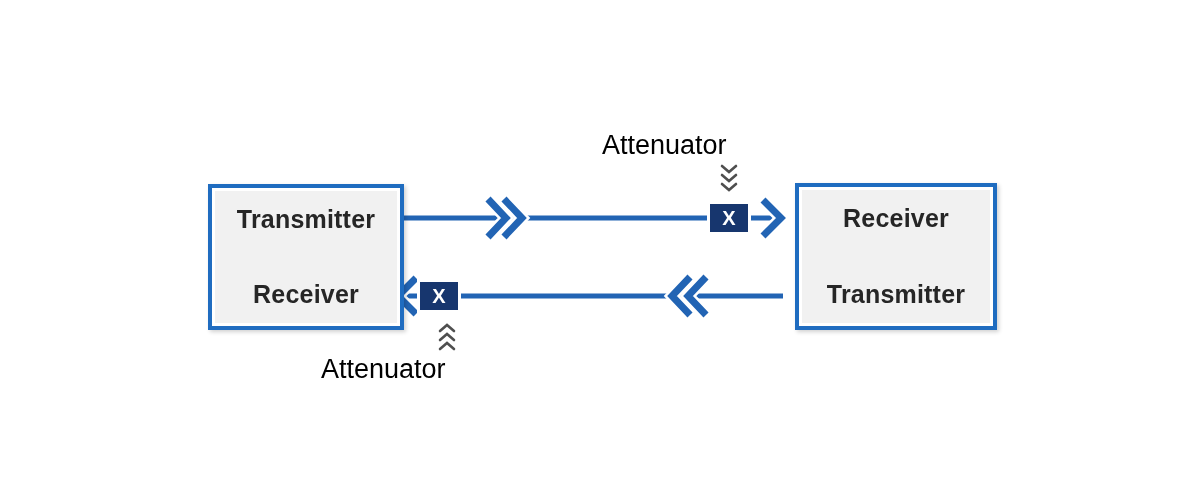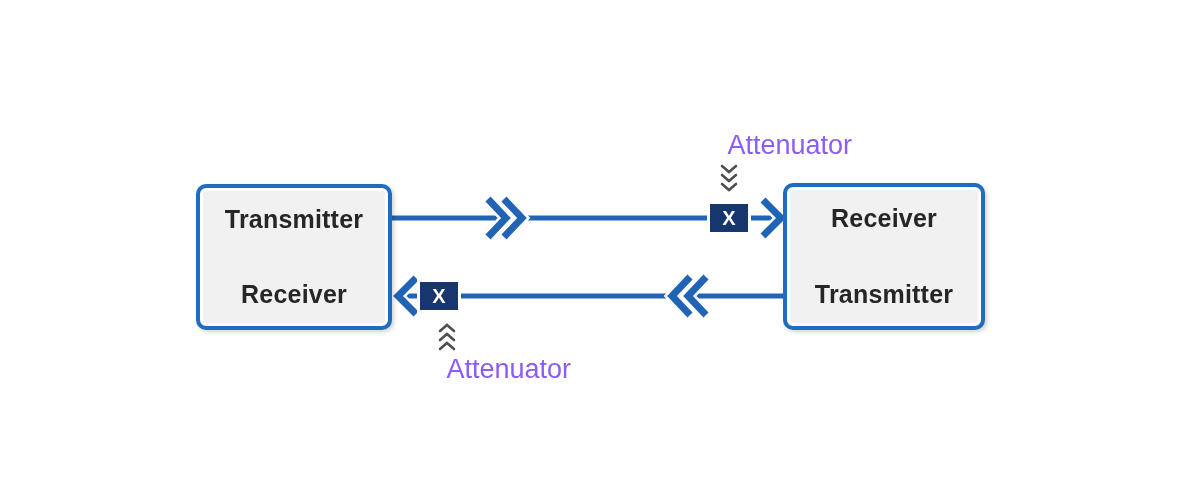--- a/index.html
+++ b/index.html
@@ -20,24 +20,25 @@
     left: 0;
     top: 0;
     width: 1200px;
     height: 500px;
     z-index: 1;
   }
   .device-box {
     position: absolute;
     background: #f1f1f1;
     border: 4px solid #1f6cc0;
-    border-radius: 10px;
+    border-radius: 0;
     box-shadow: inset 0 0 0 3px #ffffff, 2px 2px 4px rgba(0,0,0,0.18);
     z-index: 2;
     box-sizing: border-box;
+    margin-left: 12px;
   }
   .device-box.left  { left: 196px; top: 184px; width: 196px; height: 146px; }
   .device-box.right { left: 783px; top: 183px; width: 202px; height: 147px; }
   .device-label {
     position: absolute;
     left: 0;
     width: 100%;
     text-align: center;
     font-weight: bold;
     font-size: 25px;
@@ -61,23 +62,23 @@
   .att-chip.bottom { left: 420px; top: 282px; }
   .att-chip .x-glyph {
     color: #ffffff;
     font-weight: bold;
     font-size: 20px;
     line-height: 1;
   }
   .att-label {
     position: absolute;
     width: 250px;
-    text-align: right;
+    text-align: left;
     font-size: 27px;
-    color: #8b5cf6;
+    color: #000000;
     z-index: 2;
   }
   .att-label.top    { left: 602px; top: 130px; }
   .att-label.bottom { left: 321px; top: 354px; }
 </style>
 </head>
 <body>
 
 <div class="canvas">
 

